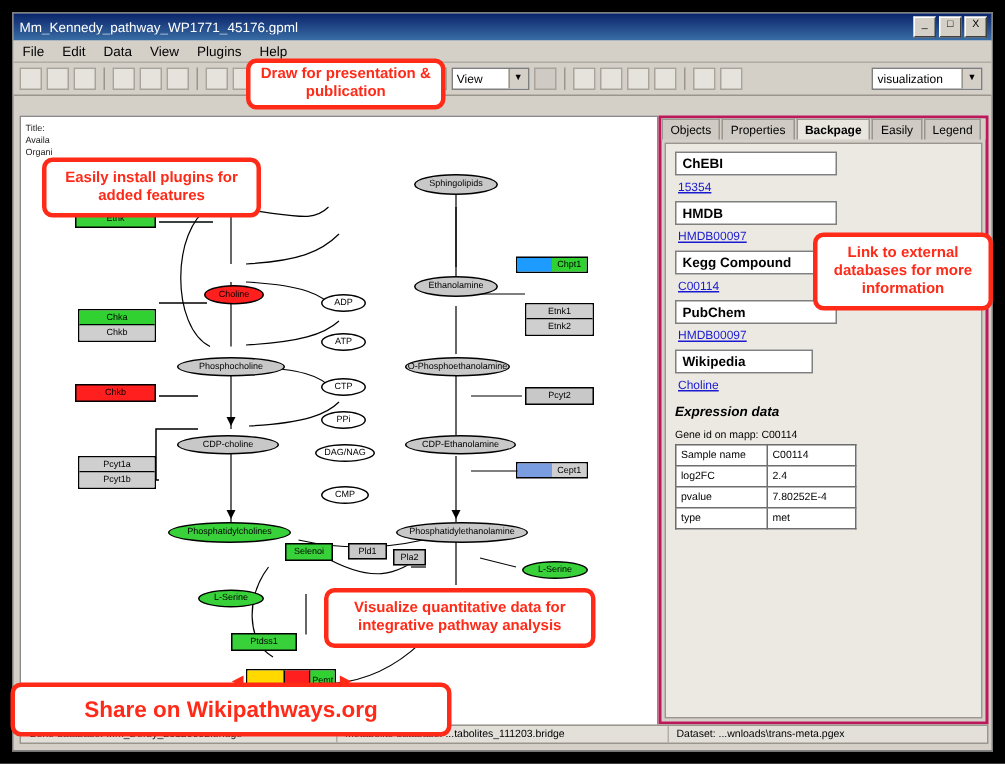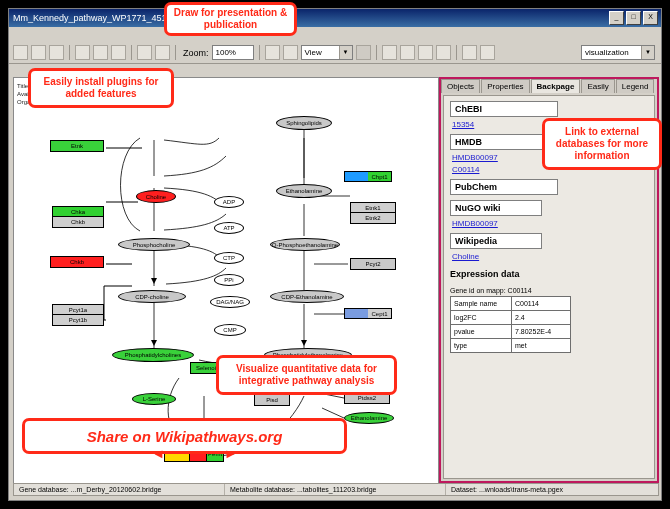--- a/index.html
+++ b/index.html
@@ -55,56 +55,64 @@
 
   
   .rightpanel{position:absolute;left:430px;top:68px;width:220px;height:406px;background:#d4d0c8;border:2px solid #be185d;box-sizing:border-box;}
   .tabs{display:flex;height:14px;font-size:8px;background:#d4d0c8;}
   .tab{padding:1px 5px;border:1px solid #9a968e;border-bottom:none;background:#cfcbc4;margin-right:1px;line-height:12px;}
   .tab.active{background:#e9e6e0;font-weight:bold;text-align:right;}
   .rpbody{position:absolute;left:2px;top:16px;right:2px;bottom:2px;background:#ece9e3;border:1px solid #9a968e;overflow:hidden;}
   .dbbox{margin:5px 6px 0 6px;background:#fff;border:1px solid #7f7f7f;font-size:9px;font-weight:bold;padding:2px 4px;width:108px;box-sizing:border-box;}
   .dblink{margin:3px 8px 0 8px;font-size:8px;color:#1a1ad0;text-decoration:underline;}
   .dbtext{margin:3px 8px 0 8px;font-size:8px;color:#000;}
-  .exprhdr{margin:8px 6px 0 6px;font-size:9px;font-weight:bold;}
+  .exprhdr{margin:8px 6px 0 6px;font-size:9px;font-weight:bold;font-style:italic;}
   .geneid{margin:8px 6px 2px 6px;font-size:7px;}
   table.expr{margin:0 6px;border-collapse:collapse;font-size:7px;}
   table.expr td{border:1px solid #6e6e6e;padding:1px 3px;height:11px;background:#fff;}
   table.expr td.k{width:54px;}
   table.expr td.v{width:52px;}
 
   
   .statusbar{position:absolute;left:4px;bottom:4px;width:646px;height:13px;background:#e3e0da;border:1px solid #9a968e;
     font-size:7px;display:flex;align-items:center;box-sizing:border-box;}
   .statusbar .cell{padding:0 5px;border-right:1px solid #b4b0a8;height:100%;display:flex;align-items:center;}
 
   
   .callout{position:absolute;background:#fff;border:3px solid #ff2a18;border-radius:7px;color:#ff2a18;
-    font-weight:bold;text-align:center;display:flex;align-items:center;justify-content:center;box-sizing:border-box;z-index:40;}
+    font-weight:bold;text-align:center;display:flex;align-items:center;justify-content:center;box-sizing:border-box;z-index:40;margin-top:37px;}
   #co-draw{left:164px;top:2px;width:133px;height:34px;font-size:10px;line-height:12px;}
   #co-plugins{left:28px;top:68px;width:146px;height:40px;font-size:10px;line-height:12px;}
   #co-links{left:542px;top:118px;width:120px;height:52px;font-size:10px;line-height:12px;}
   #co-vis{left:216px;top:355px;width:181px;height:40px;font-size:10px;line-height:12px;}
-  #co-share{left:22px;top:418px;width:325px;height:36px;font-size:15px;font-style:italic;}
+  #co-share{left:7px;top:418px;width:294px;height:36px;font-size:15px;}
   .arrowmark{position:absolute;color:#ff2a18;font-size:13px;z-index:41;}
 </style>
 </head>
 <body>
 
 <div id="app">
 
   <div class="titlebar">
     <span class="tb-title">Mm_Kennedy_pathway_WP1771_45176.gpml</span>
     <div class="winbtns">
       <div class="winbtn">_</div>
       <div class="winbtn">□</div>
       <div class="winbtn">X</div>
     </div>
   </div>
 
+  <div class="menubar">
+    <span>File</span>
+    <span>Edit</span>
+    <span>Data</span>
+    <span>View</span>
+    <span>Plugins</span>
+    <span>Help</span>
+  </div>
 
   <div class="toolbar">
     <div class="tbtn"></div>
     <div class="tbtn"></div>
     <div class="tbtn"></div>
     <div class="tsep"></div>
     <div class="tbtn"></div>
     <div class="tbtn"></div>
     <div class="tbtn"></div>
     <div class="tsep"></div>
@@ -262,25 +270,25 @@
       <div class="tab">Easily</div>
       <div class="tab">Legend</div>
     </div>
     <div class="rpbody">
       <div class="dbbox">ChEBI</div>
       <div class="dblink">15354</div>
 
       <div class="dbbox">HMDB</div>
       <div class="dblink">HMDB00097</div>
 
+      <div class="dbbox" style="width:104px">Kegg Compound</div>
       <div class="dblink">C00114</div>
 
       <div class="dbbox">PubChem</div>
 
-      <div class="dbbox" style="width:92px">NuGO wiki</div>
       <div class="dblink">HMDB00097</div>
 
       <div class="dbbox" style="width:92px">Wikipedia</div>
       <div class="dblink">Choline</div>
 
       <div class="exprhdr">Expression data</div>
       <div class="geneid">Gene id on mapp: C00114</div>
 
       <table class="expr">
         <tbody>

